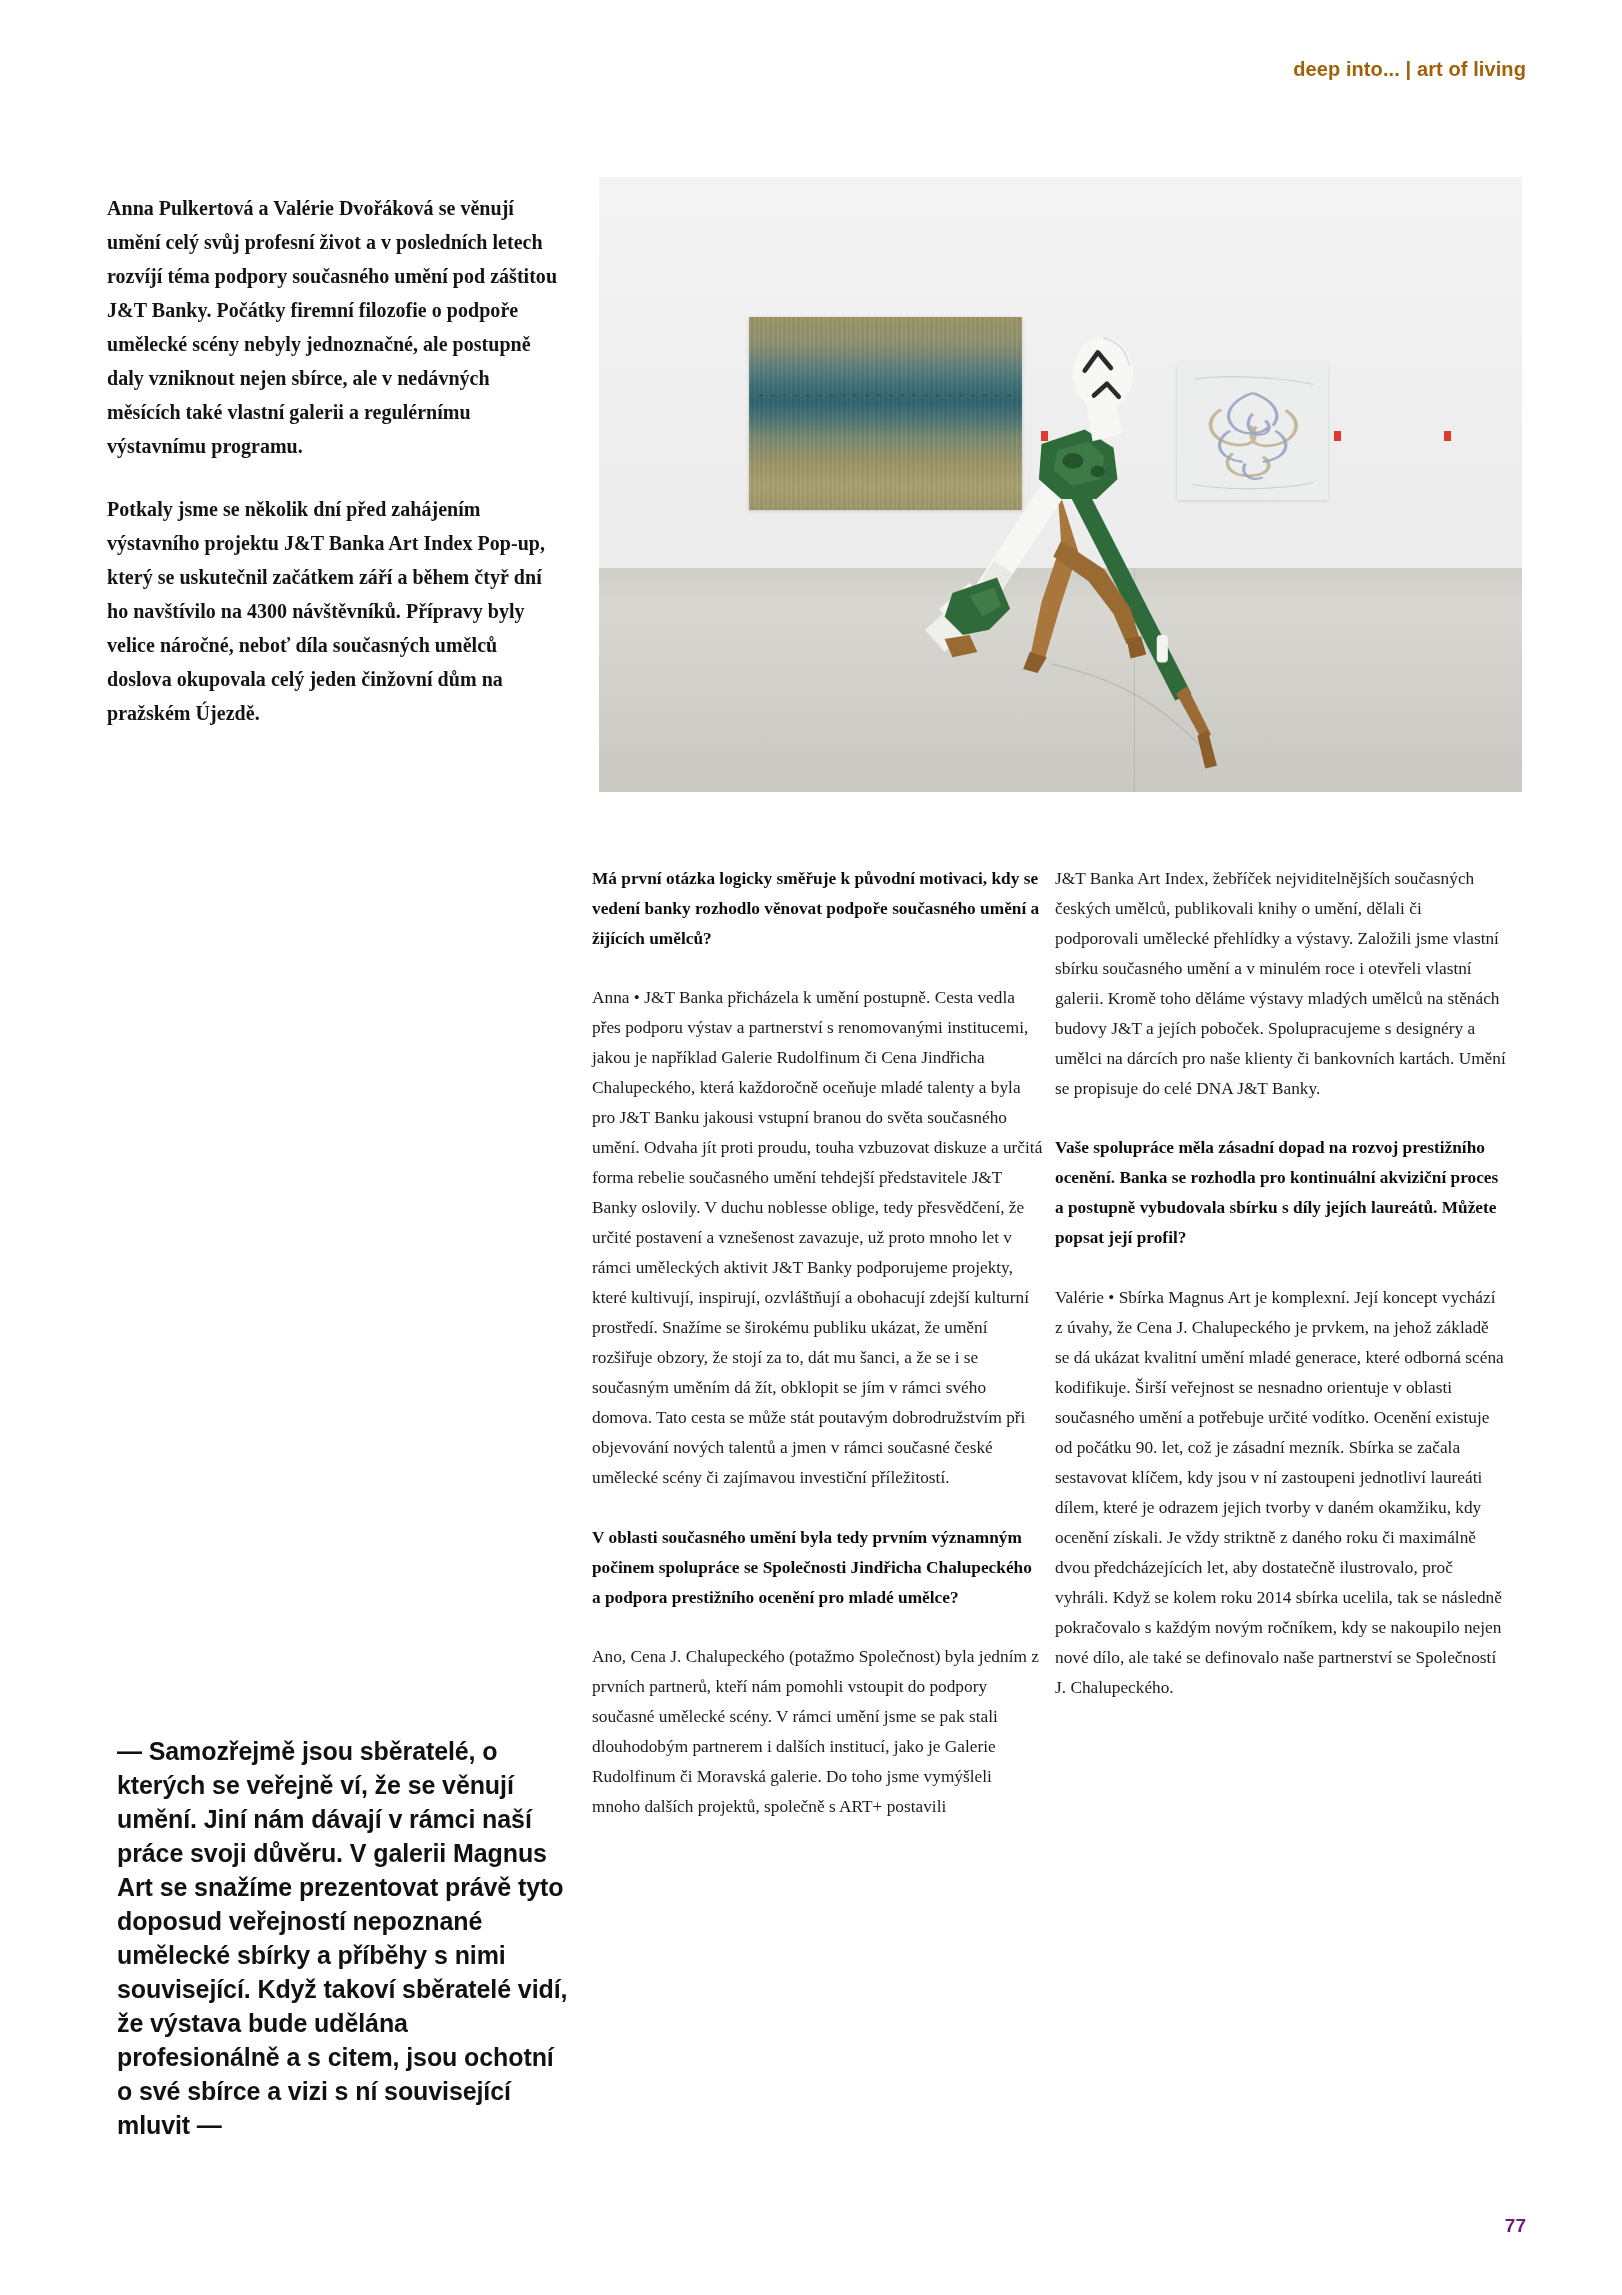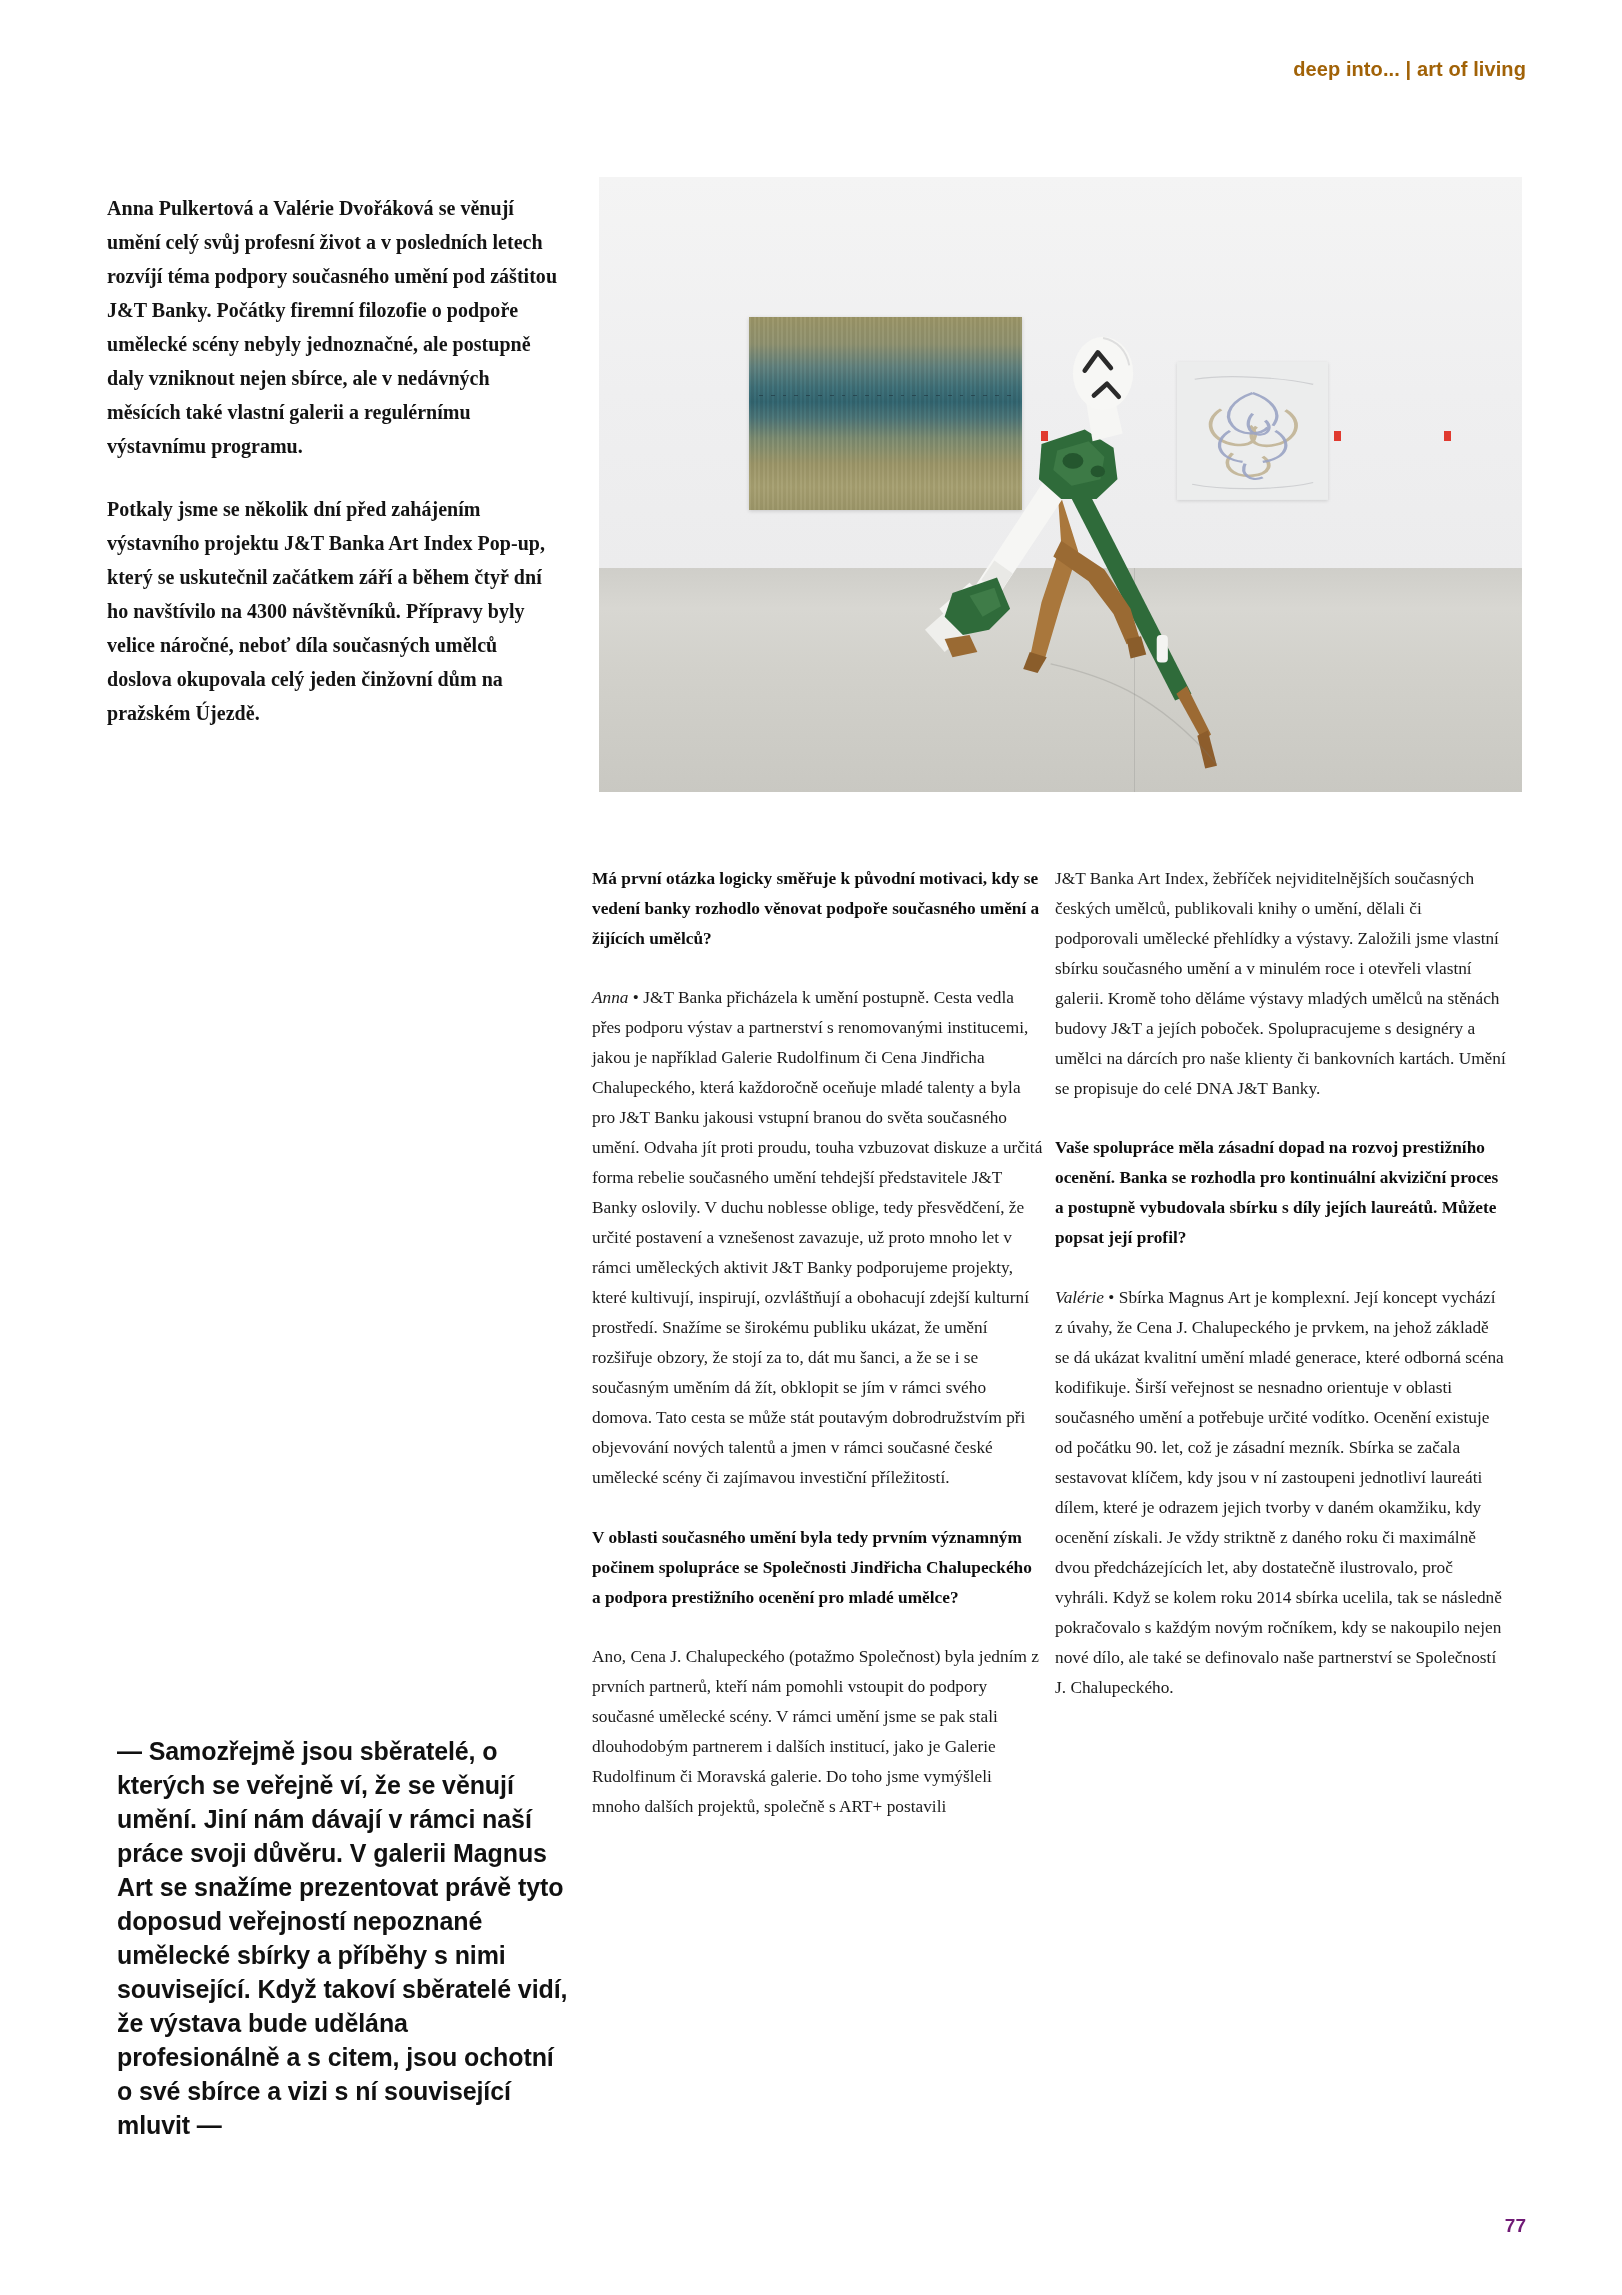--- a/index.html
+++ b/index.html
@@ -180,21 +180,20 @@
     color: #1b1b1b;
     text-align: left;
     letter-spacing: 0.01px;
   }
   .col p + p { margin-top: 29.4px; }
   .col p.q {
     font-weight: bold;
     color: #0d0d0d;
   }
   .col p.a .speaker {
-    font-style: italic;
     text-align: center;
   }
 </style>
 </head>
 <body>
 
 <div class="page">
 
   <div class="running-head">deep into... | art of living</div>
 

